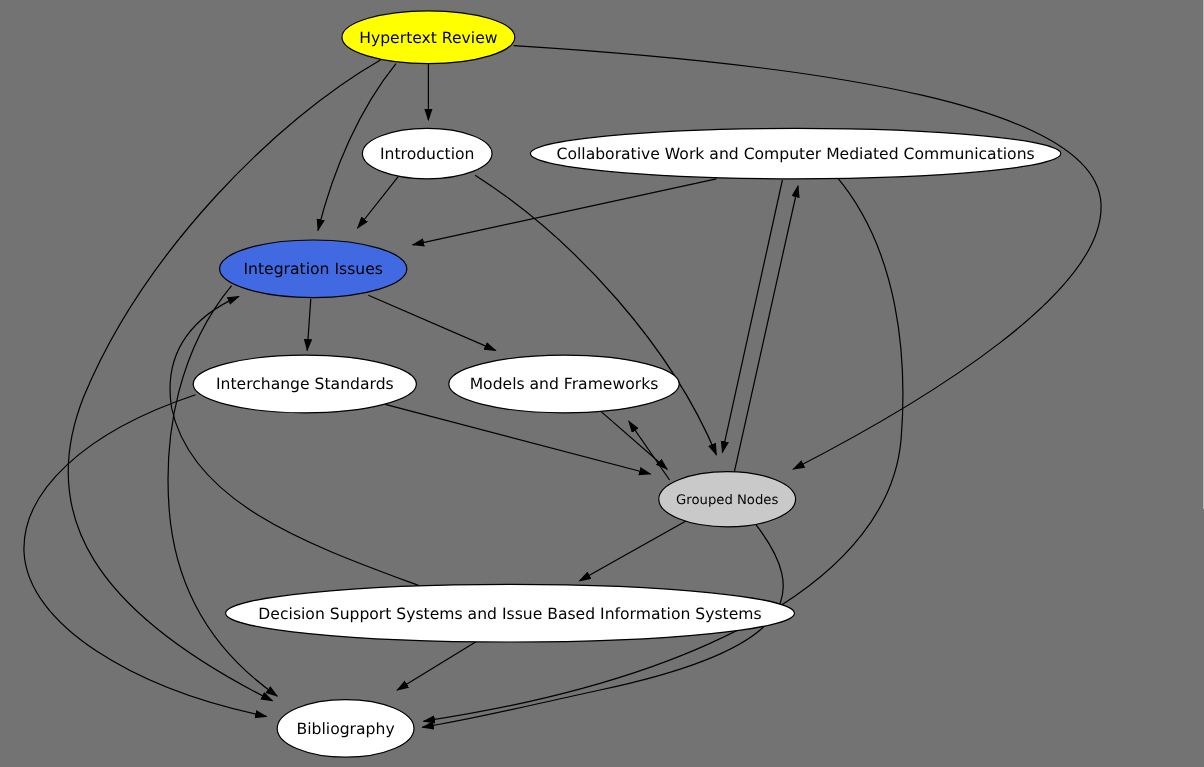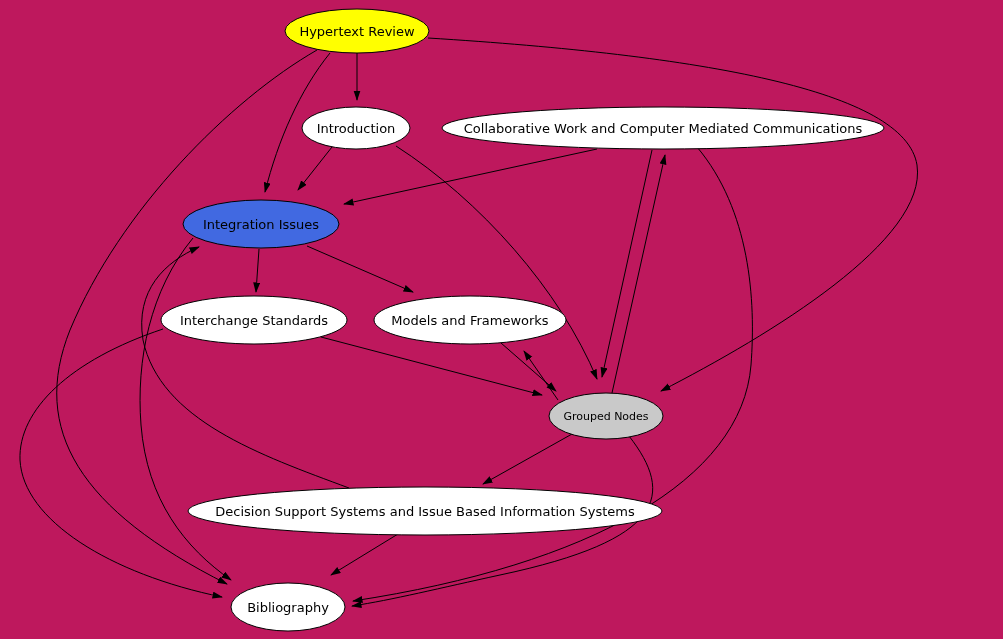--- a/index.html
+++ b/index.html
@@ -1,16 +1,16 @@
 <!DOCTYPE html>
 <html><head>
 <meta charset="utf-8">
 <style>
   html,body{margin:0;padding:0;background:#ffffff;}
-  #stage{position:relative;width:1003px;height:639px;background:#be185d;overflow:hidden;}
+  #stage{position:relative;width:1003px;height:639px;background:#737373;overflow:hidden;}
   svg{display:block;}
   text{font-family:"DejaVu Sans","Liberation Sans",sans-serif;}
 </style>
 </head>
 <body>
 
 <div id="stage">
   <svg id="graph" width="1003" height="639" viewBox="0 0 1003 639" xmlns="http://www.w3.org/2000/svg">
     <defs>
       <marker id="arrow" markerWidth="11" markerHeight="8" refX="9.5" refY="3.5" orient="auto" markerUnits="userSpaceOnUse">

